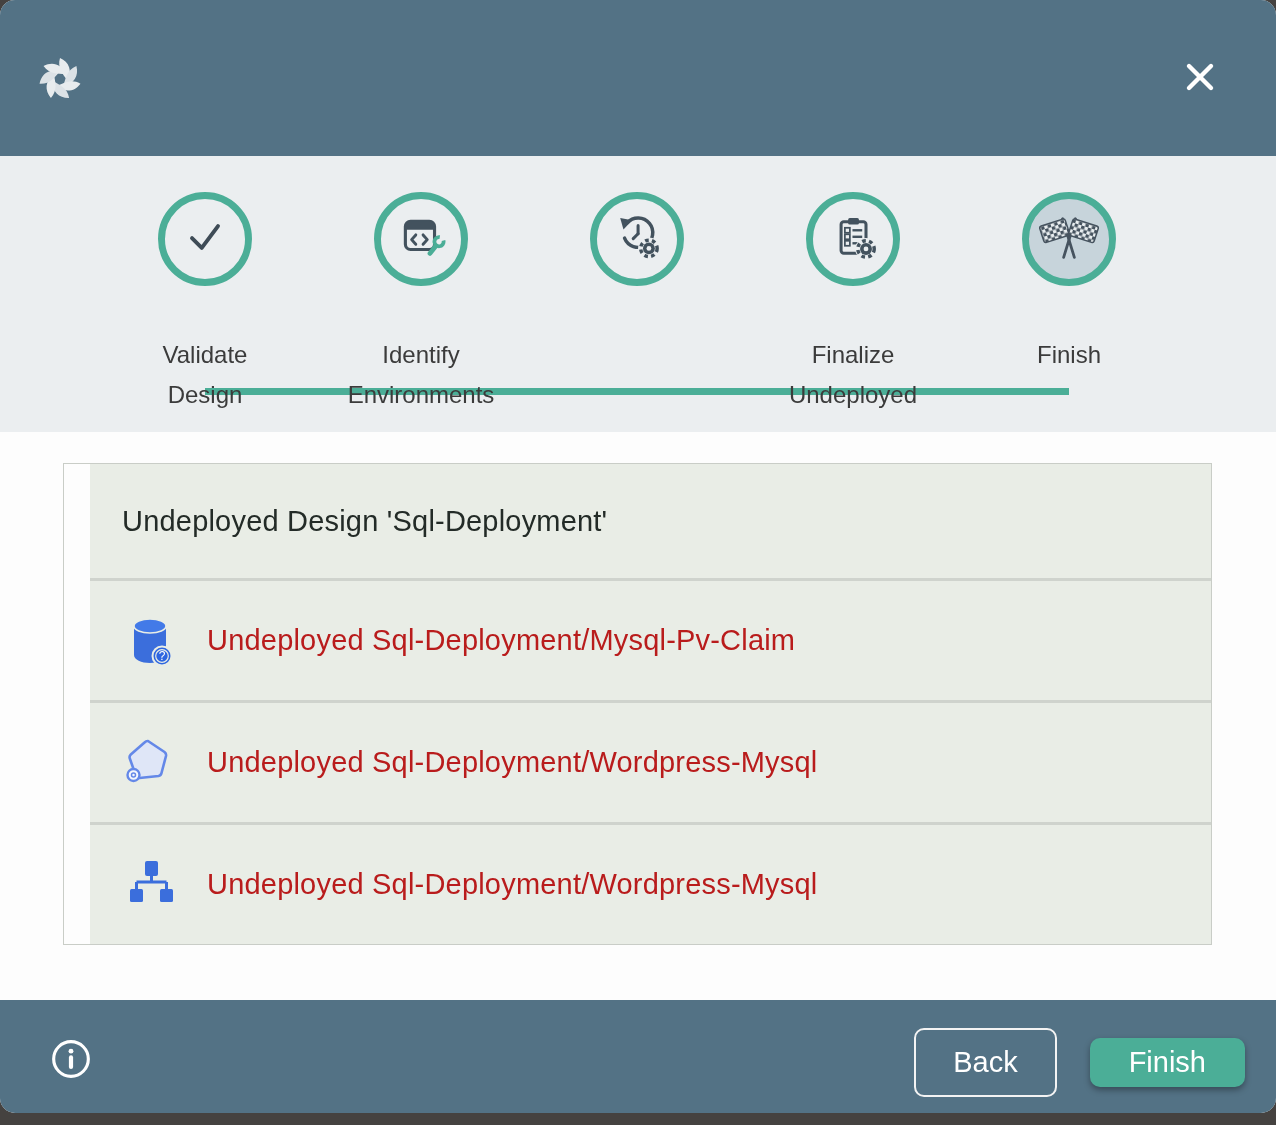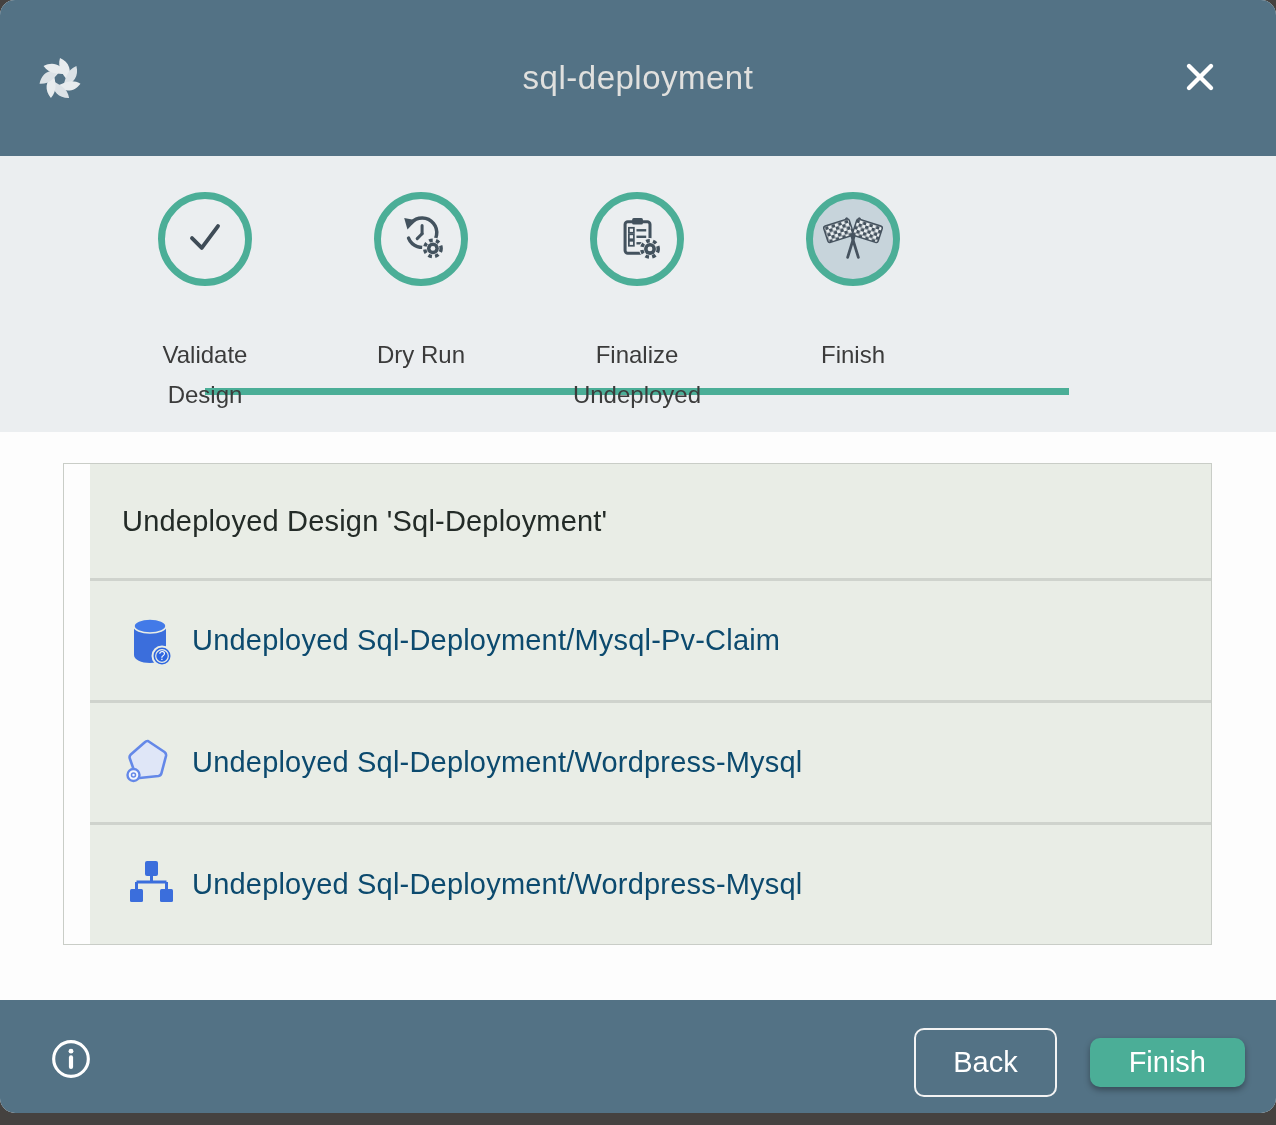--- a/index.html
+++ b/index.html
@@ -74,22 +74,22 @@
     padding-left:26px;
   }
   .row {
     background:#E9EDE6;
     display:flex; align-items:center;
     height:122px;
   }
   .row.first { height:114px; }
   .row + .row { border-top:3px solid #CFD3CD; }
   .row-text {
-    font-size:29px; color:#0c4a6e;
-    margin-left:18px;
+    font-size:29px; color:#b91c1c;
+    margin-left:33px;
     letter-spacing:0.2px;
   }
   .row.first .row-text { margin-left:32px; font-weight:300; color:#232B27; }
   .row-icon { width:48px; height:52px; margin-left:36px; flex:0 0 auto; }
   
   .footer {
     position:relative;
     height:125px;
     background:#537285;
     display:flex; align-items:center; justify-content:flex-end;
@@ -134,21 +134,20 @@
             <path d="M0 -21 C 9 -17 13 -8 7 1 C 3 -5 -3 -11 0 -21 Z" transform="rotate(51.4)" fill="#DCE2E6"></path>
             <path d="M0 -21 C 9 -17 13 -8 7 1 C 3 -5 -3 -11 0 -21 Z" transform="rotate(102.8)"></path>
             <path d="M0 -21 C 9 -17 13 -8 7 1 C 3 -5 -3 -11 0 -21 Z" transform="rotate(154.2)" fill="#DCE2E6"></path>
             <path d="M0 -21 C 9 -17 13 -8 7 1 C 3 -5 -3 -11 0 -21 Z" transform="rotate(205.6)"></path>
             <path d="M0 -21 C 9 -17 13 -8 7 1 C 3 -5 -3 -11 0 -21 Z" transform="rotate(257)" fill="#DCE2E6"></path>
             <path d="M0 -21 C 9 -17 13 -8 7 1 C 3 -5 -3 -11 0 -21 Z" transform="rotate(308.4)"></path>
           </g>
         </g>
       </svg>
     </span>
-    <div class="title">sql-deployment</div>
     <button class="close-btn">
       <span>
         <svg viewBox="0 0 38 38" width="38" height="38">
           <path d="M8 8 L30 30 M30 8 L8 30" stroke="#FFFFFF" stroke-width="4.4" stroke-linecap="round"></path>
         </svg>
       </span>
     </button>
   </div>
 
   <div class="stepper">
@@ -159,37 +158,53 @@
         <div class="step-circle">
           <span>
             <svg viewBox="0 0 48 48" width="52" height="52">
               <polyline points="12,25 21,34 36,14" fill="none" stroke="#3E4B56" stroke-width="3.6" stroke-linecap="round" stroke-linejoin="round"></polyline>
             </svg>
           </span>
         </div>
         <div class="step-label">Validate Design</div>
       </div>
 
+      <div class="step">
+        <div class="step-circle">
+          <span>
+            <svg viewBox="0 0 48 48" width="50" height="50">
+              <rect x="9" y="9" width="28" height="27" rx="5" fill="none" stroke="#43525E" stroke-width="3"></rect>
+              <path d="M9 14 a5 5 0 0 1 5 -5 h18 a5 5 0 0 1 5 5 v3 H9 z" fill="#43525E"></path>
+              <polyline points="19,22 15,26.5 19,31" stroke="#43525E" stroke-width="2.8" fill="none" stroke-linecap="round" stroke-linejoin="round"></polyline>
+              <polyline points="26,22 30,26.5 26,31" stroke="#43525E" stroke-width="2.8" fill="none" stroke-linecap="round" stroke-linejoin="round"></polyline>
+              <g transform="rotate(38 37 34)">
+                <circle cx="37" cy="27" r="4.4" fill="none" stroke="#4BAE97" stroke-width="3.6" stroke-dasharray="18 5"></circle>
+                <rect x="34.8" y="30.5" width="4.6" height="13" rx="2.3" fill="#4BAE97"></rect>
+              </g>
+            </svg>
+          </span>
+        </div>
+        <div class="step-label">Identify Environments</div>
+      </div>
 
       <div class="step">
         <div class="step-circle">
           <span>
             <svg viewBox="0 0 48 48" width="52" height="52">
               <path d="M15 11 A 13.5 13.5 0 1 1 12.5 25" fill="none" stroke="#43525E" stroke-width="3.2" stroke-linecap="round"></path>
               <polygon points="8.5,6.5 19.5,8.5 11.5,17" fill="#43525E"></polygon>
               <line x1="25" y1="21" x2="25" y2="13.5" stroke="#43525E" stroke-width="2.8" stroke-linecap="round"></line>
               <line x1="25" y1="21" x2="20.5" y2="25.5" stroke="#43525E" stroke-width="2.8" stroke-linecap="round"></line>
               <circle cx="35" cy="34.5" r="10" fill="#EBEEF0"></circle>
               <circle cx="35" cy="34.5" r="5.5" fill="#43525E"></circle>
               <circle cx="35" cy="34.5" r="7.6" fill="none" stroke="#43525E" stroke-width="3.2" stroke-dasharray="3.4 3"></circle>
               <circle cx="35" cy="34.5" r="2.2" fill="#EBEEF0"></circle>
             </svg>
           </span>
         </div>
-        <div class="step-label">Dry Run</div>
       </div>
 
       <div class="step">
         <div class="step-circle">
           <span>
             <svg viewBox="0 0 48 48" width="52" height="52">
               <rect x="13" y="10" width="23" height="29" rx="2.5" fill="none" stroke="#43525E" stroke-width="2.8"></rect>
               <rect x="19.5" y="6.5" width="10" height="6" rx="1.5" fill="#43525E"></rect>
               <rect x="16.5" y="15.5" width="4.6" height="4.6" fill="none" stroke="#43525E" stroke-width="1.6"></rect>
               <line x1="23.5" y1="17.8" x2="32.5" y2="17.8" stroke="#43525E" stroke-width="2.2"></line>

